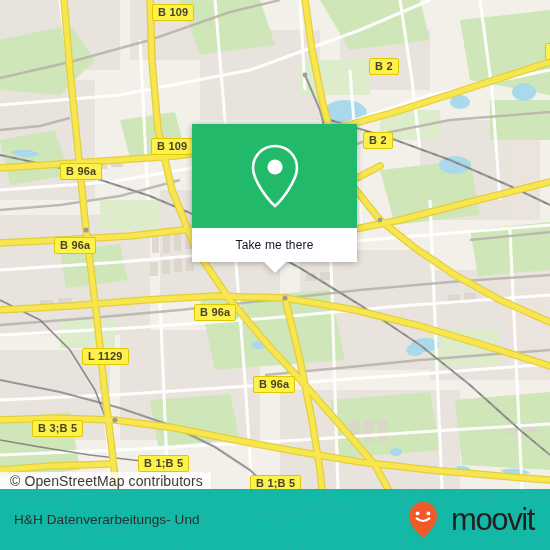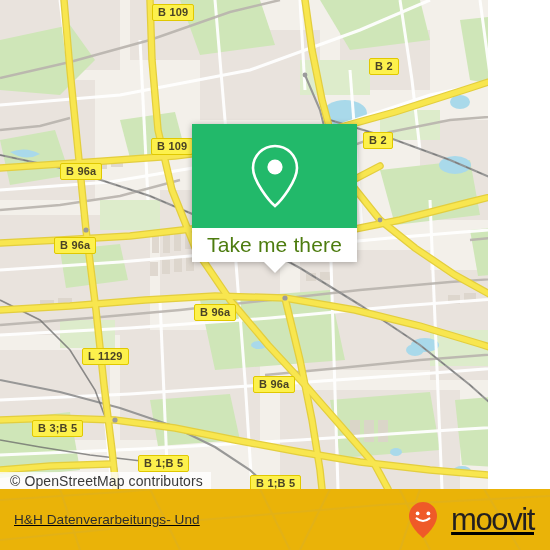--- a/index.html
+++ b/index.html
@@ -7,21 +7,21 @@
 
   #app{
     position:relative;
     width:550px;height:550px;
     overflow:hidden;
     background:#ffffff;
   }
 
   
   #map{
-    position:absolute;left:0;top:0;width:488px;height:489px;
+    position:absolute;left:0;top:0;width:550px;height:489px;
     overflow:hidden;
     background:#f2efe9;
   }
   #map-canvas{position:absolute;left:0;top:0;width:550px;height:489px;}
 
   
   #attribution{
     position:absolute;left:0;top:472px;
     background:rgba(255,255,255,0.80);
     padding:2px 8px 2px 10px;
@@ -45,38 +45,37 @@
     height:104px;
     background:#22b96a;
     display:flex;align-items:center;justify-content:center;
   }
   #popup-body{
     background:#ffffff;
     height:34px;
     display:flex;align-items:center;justify-content:center;
   }
   #popup-label{
-    font-size:21px;color:#4d7c0f;letter-spacing:.15px;
+    font-size:12px;color:#0f172a;letter-spacing:.15px;
   }
   #popup-tail{
     position:absolute;
     left:50%;margin-left:-11px;
     top:138px;
     width:0;height:0;
     border-left:11px solid transparent;
     border-right:11px solid transparent;
     border-top:11px solid #ffffff;
   }
 
   
   #footer{
     position:absolute;left:0;top:489px;width:550px;height:61px;
-    background:#eab308;
+    background:#14b8a6;
     overflow:hidden;
-    text-decoration:underline;
   }
   #footer-watermark{
     position:absolute;left:0;top:-489px;width:550px;height:550px;
     opacity:0.09;
     pointer-events:none;
   }
   #footer-inner{
     position:relative;z-index:2;
     display:flex;align-items:center;
     height:61px;

